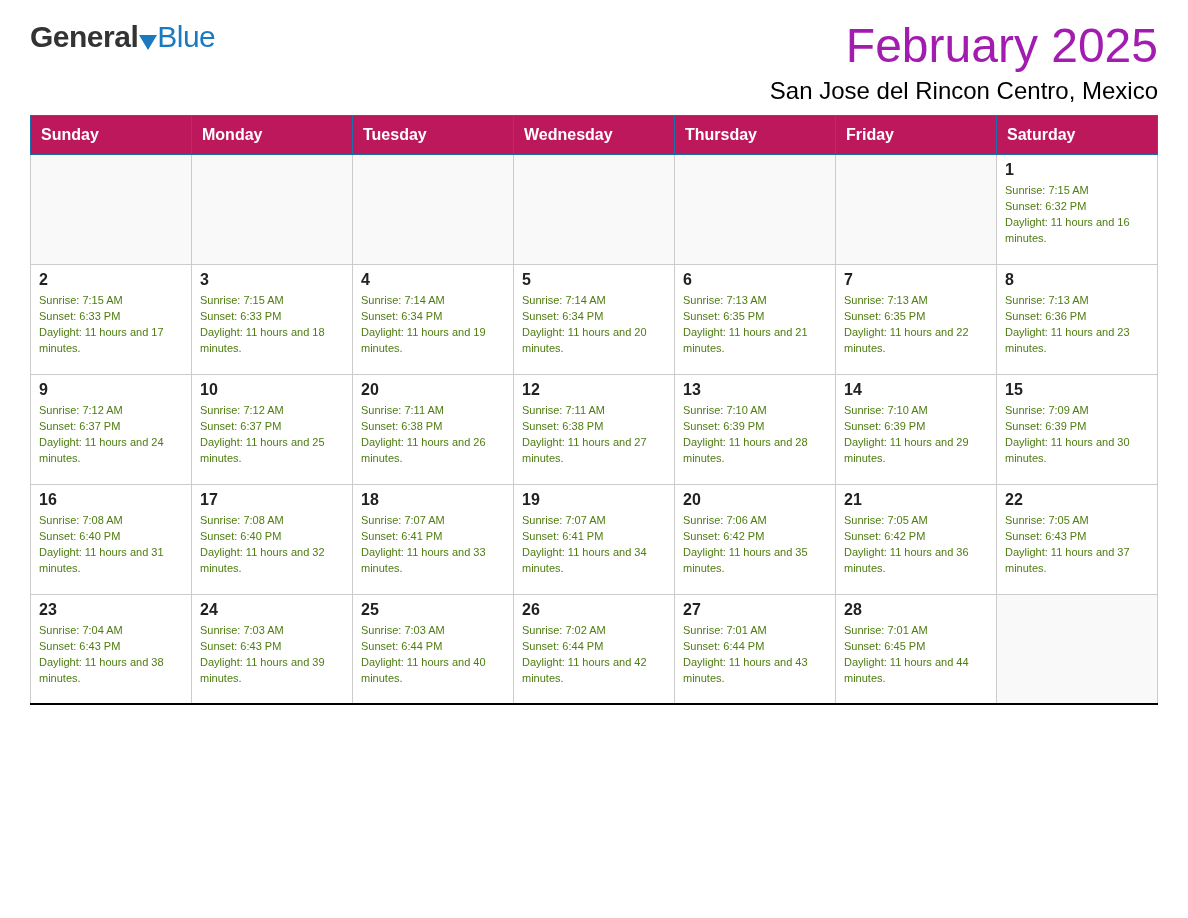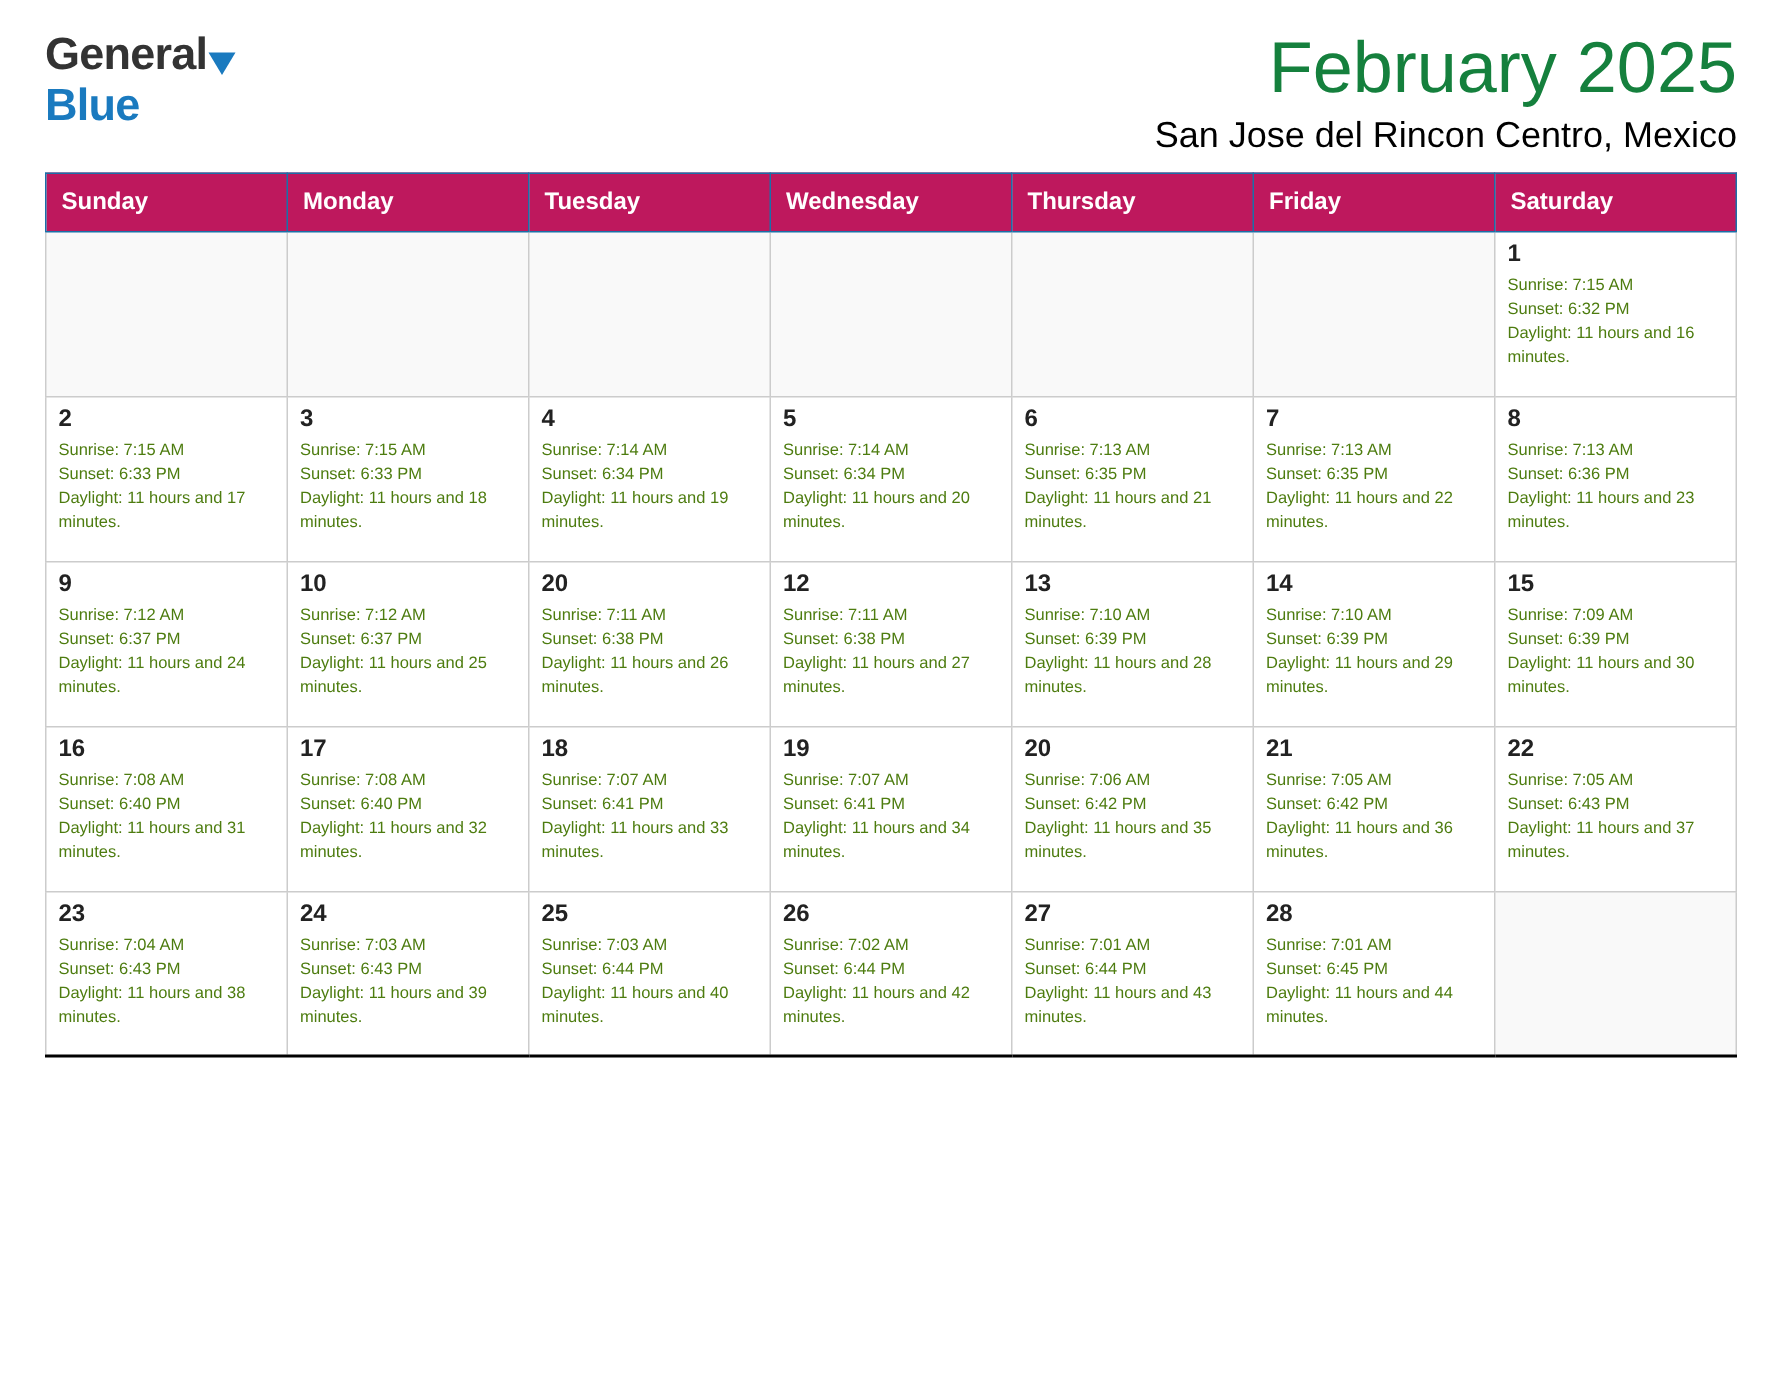--- a/index.html
+++ b/index.html
@@ -11,30 +11,30 @@
       min-height: 918px;
     }
     .header {
       display: flex;
       justify-content: space-between;
       align-items: flex-start;
       margin-bottom: 10px;
     }
     .logo {
       display: flex;
-      flex-direction: column;
-      align-items: flex-start;
+      flex-direction: row;
+      align-items: center;
     }
     .title-block {
       text-align: right;
     }
     .main-title {
       font-size: 48px;
       font-weight: normal;
-      color: #15803d;
+      color: #a21caf;
       line-height: 1.1;
     }
     .subtitle {
       font-size: 24px;
       color: #000000;
       margin-top: 4px;
     }
     .calendar {
       width: 100%;
       border-collapse: collapse;
@@ -82,21 +82,21 @@
       align-items: center;
     }
     .logo-word {
       font-size: 30px;
       font-weight: bold;
       color: #333;
       letter-spacing: -0.5px;
     }
     .logo-blue-word {
       font-size: 30px;
-      font-weight: bold;
+      font-weight: normal;
       color: #1a7abf;
       letter-spacing: -0.5px;
     }
     .triangle-icon {
       display: inline-block;
       width: 0;
       height: 0;
       border-left: 9px solid transparent;
       border-right: 9px solid transparent;
       border-top: 15px solid #1a7abf;

